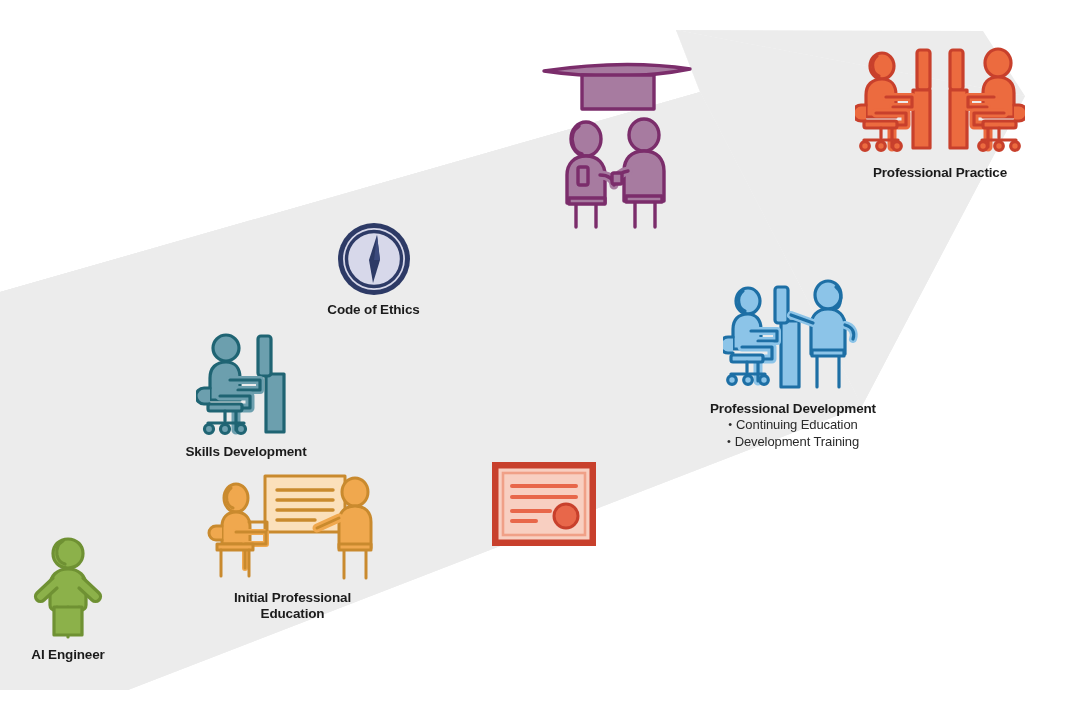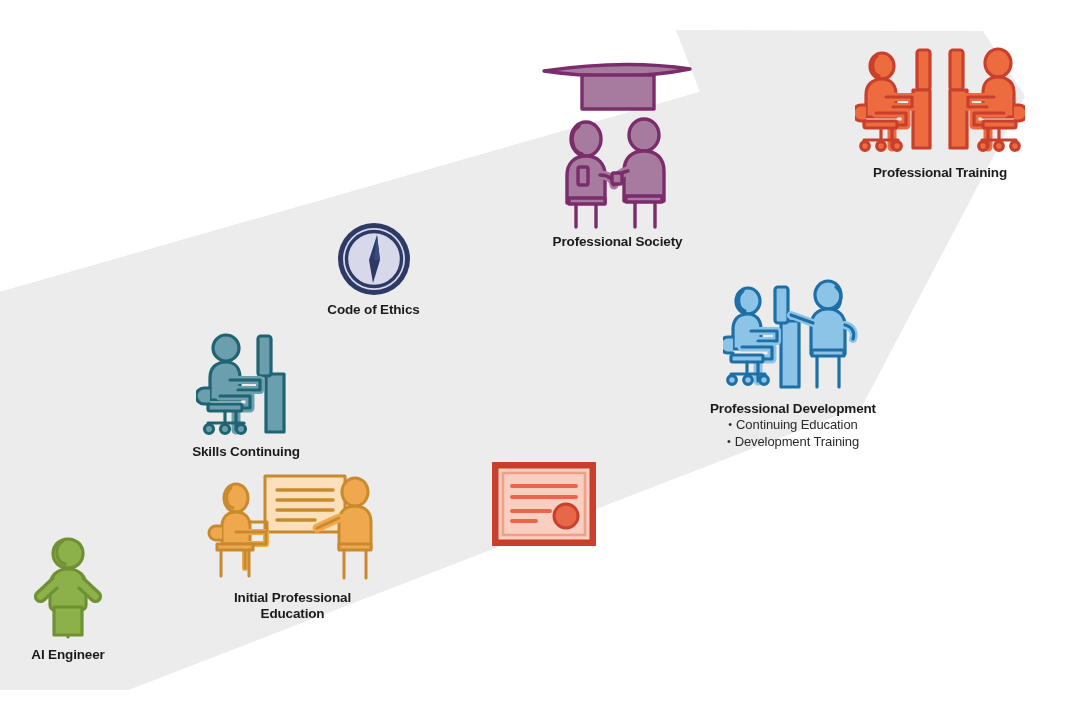--- a/index.html
+++ b/index.html
@@ -133,21 +133,21 @@
 
         <rect x="12" y="74" width="34" height="7" rx="2"></rect>
 
         <path d="M29 81v10" fill="none"></path>
         <path d="M12 93h36" fill="none"></path>
         <circle cx="13" cy="99" r="4.5"></circle>
         <circle cx="29" cy="99" r="4.5"></circle>
         <circle cx="45" cy="99" r="4.5"></circle>
       </g>
     </svg>
-    <div class="label">Skills Continuing</div>
+    <div class="label">Skills Development</div>
   </div>
 
   <div class="node" id="n-certification">
     <svg class="art" width="104" height="84" viewBox="0 0 104 84">
       <rect x="3" y="3" width="98" height="78" fill="#f8cfc1" stroke="#c8402c" stroke-width="7"></rect>
       <rect x="11" y="11" width="82" height="62" fill="none" stroke="#f0a087" stroke-width="2.6"></rect>
       <g stroke="#e8674a" stroke-width="4" stroke-linecap="round">
         <line x1="20" y1="24" x2="84" y2="24"></line>
         <line x1="20" y1="35" x2="84" y2="35"></line>
         <line x1="20" y1="49" x2="58" y2="49"></line>
@@ -233,21 +233,20 @@
           <ellipse cx="106" cy="80" rx="15" ry="16"></ellipse>
           <path d="M106 96c-13 0-20 8-20 20v30h40v-30c0-12-7-20-20-20z"></path>
           <path d="M90 116c-6 1-10 4-11 9" fill="none" stroke-width="9" stroke="#a77ba0"></path>
           <path d="M90 116c-6 1-10 4-11 9" fill="none" stroke-width="3.4" stroke="#7b2d6b"></path>
           <rect x="74" y="118" width="10" height="11" rx="2"></rect>
           <path d="M97 146v26M117 146v26" fill="none"></path>
           <rect x="88" y="141" width="36" height="6"></rect>
         </g>
       </g>
     </svg>
-    <div class="label">Professional Society</div>
   </div>
 
   <div class="node" id="n-prof-practice">
     <svg class="art" width="170" height="115" viewBox="0 0 170 115">
       <g stroke="#c8402c" stroke-width="3.2" stroke-linejoin="round" stroke-linecap="round" fill="#ec6b3f">
 
         <rect x="62" y="4" width="13" height="40" rx="3"></rect>
         <rect x="58" y="44" width="17" height="58"></rect>
 
         <rect x="95" y="4" width="13" height="40" rx="3"></rect>
@@ -278,16 +277,16 @@
           <path d="M11 59H6a8 8 0 0 0 0 16h5"></path>
           <rect x="9" y="75" width="33" height="7" rx="2"></rect>
           <path d="M26 82v10" fill="none"></path>
           <path d="M9 94h34" fill="none"></path>
           <circle cx="10" cy="100" r="4.3"></circle>
           <circle cx="26" cy="100" r="4.3"></circle>
           <circle cx="42" cy="100" r="4.3"></circle>
         </g>
       </g>
     </svg>
-    <div class="label">Professional Training</div>
+    <div class="label">Professional Practice</div>
   </div>
 
 </div>
 
 </body></html>

